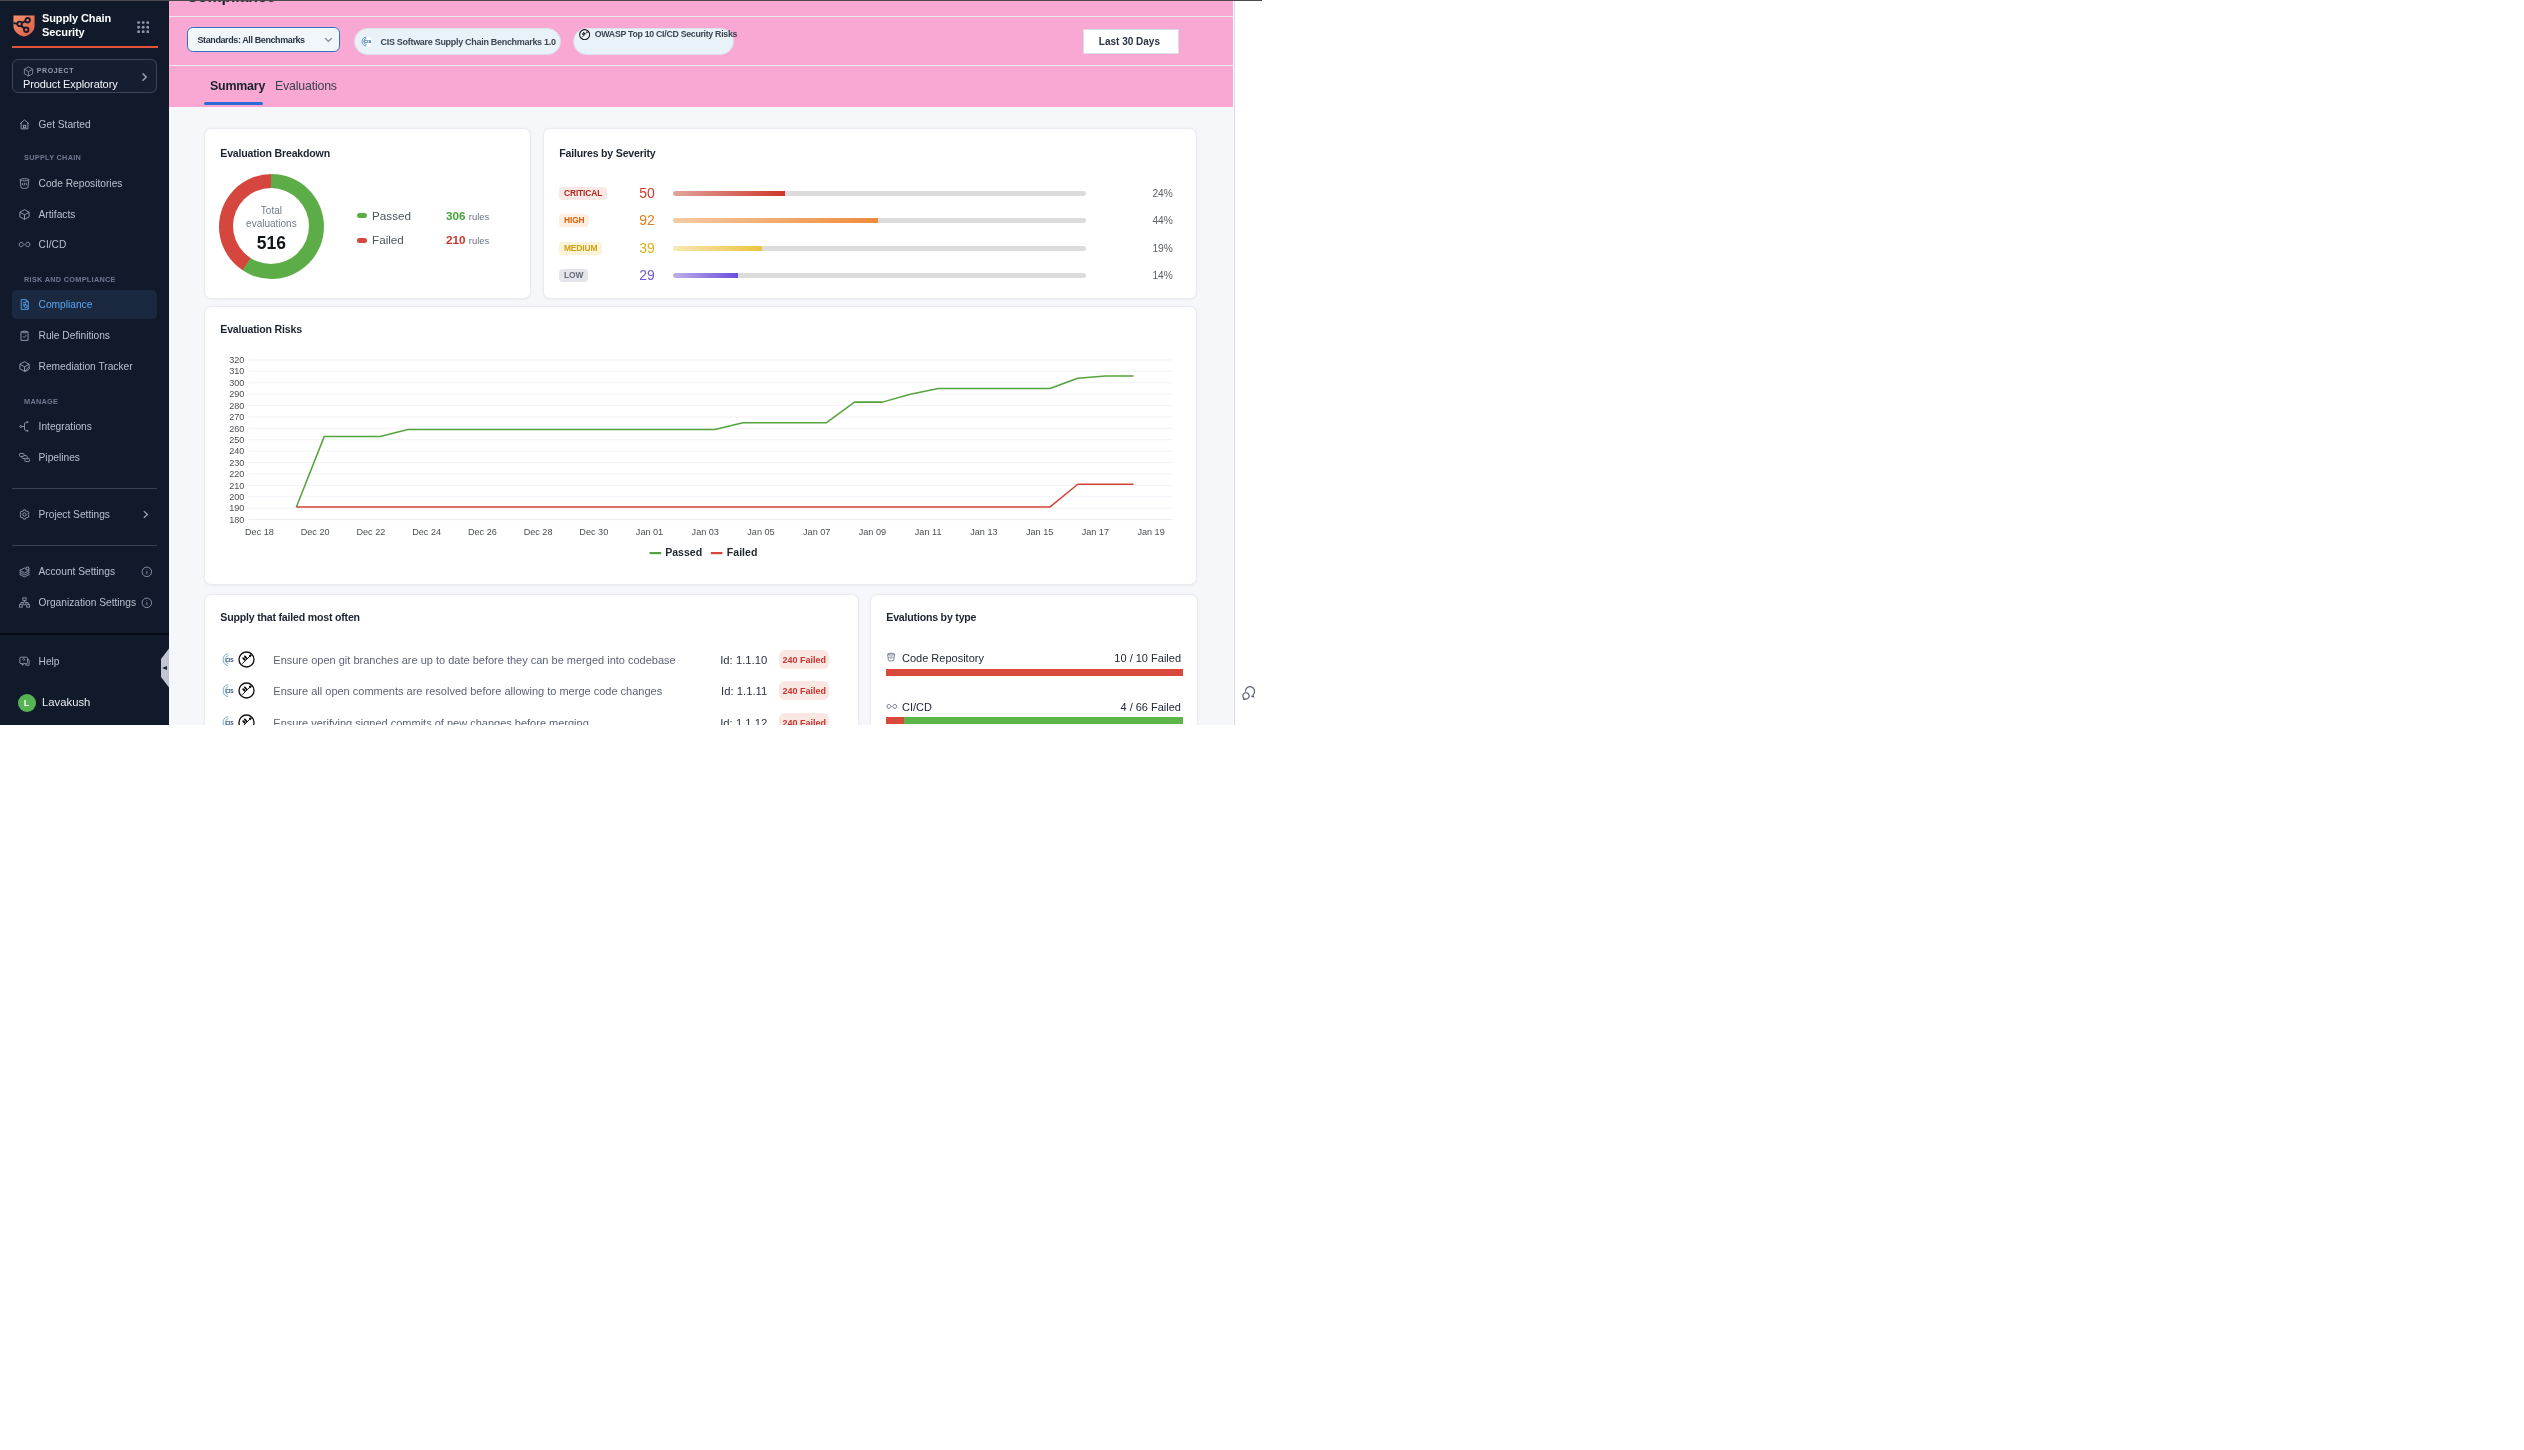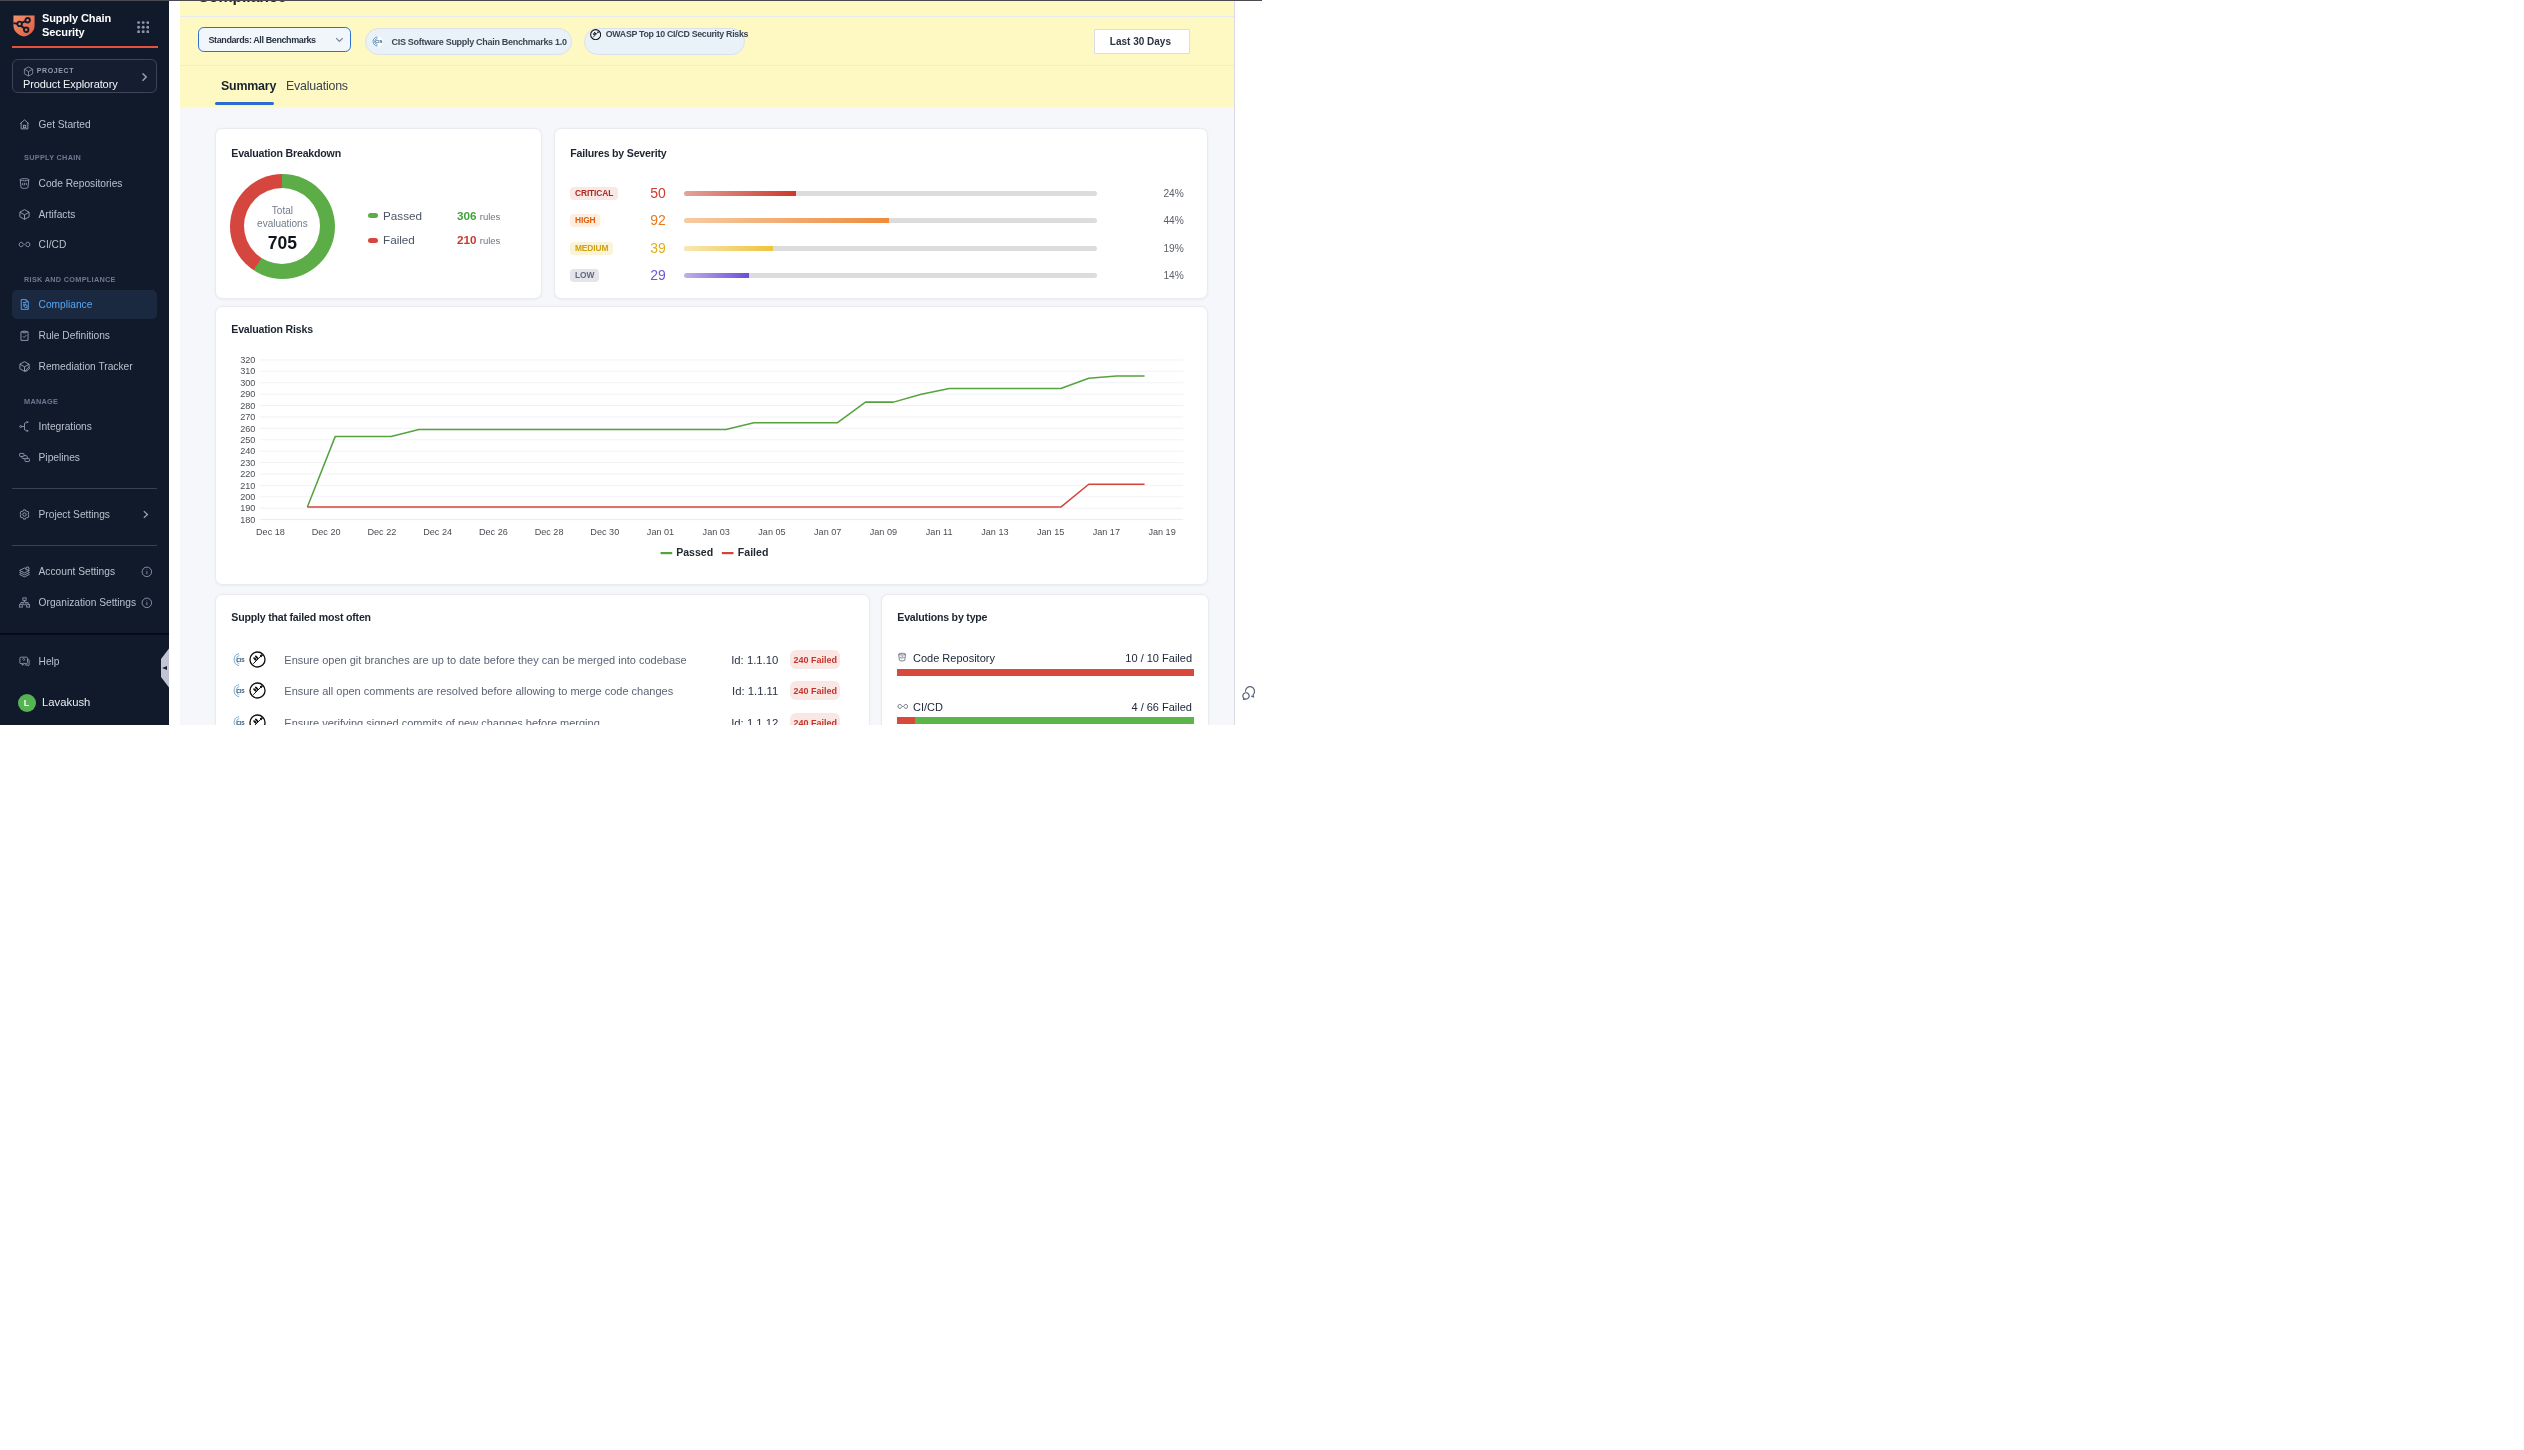--- a/index.html
+++ b/index.html
@@ -7,21 +7,21 @@
   body { font-family:"Liberation Sans", sans-serif; background:#fff; }
   #app { position:relative; width:1262px; height:725px; overflow:hidden; }
   .abs { position:absolute; }
   
   #side { position:absolute; left:0; top:0; width:169px; height:725px; background:#111a2b; }
   .navitem { position:absolute; left:11.7px; width:146px; height:29px; display:flex; align-items:center; color:#b9c0cc; font-size:10.2px; white-space:nowrap; }
   .navitem .ic { width:13px; height:13px; margin-left:6.6px; margin-right:7.3px; flex:0 0 13px; }
   .sechead { position:absolute; left:24px; color:#6f7890; font-size:7.3px; font-weight:700; letter-spacing:0.3px; }
   .sdiv { position:absolute; left:12.4px; width:145px; height:0.7px; background:#39404f; }
   
-  #main { position:absolute; left:180px; top:0; width:1064px; height:725px; background:#fef9c3; }
+  #main { position:absolute; left:169px; top:0; width:1064px; height:725px; background:#f9a8d4; }
   #gutter { position:absolute; left:1234px; top:0; width:29px; height:725px; background:#fff; border-left:0.7px solid #d9dce4; }
   #topstrip { position:absolute; left:0; top:0; width:1262px; height:0.9px; background:#4a4a50; z-index:50; }
   .hline { position:absolute; left:0; width:1064px; height:0.7px; background:#e8eaef; }
   .card { position:absolute; background:#fff; border:0.7px solid #e9ebf0; border-radius:7.3px; box-shadow:0 0.7px 2.2px rgba(25,39,62,0.05); }
   .ctitle { position:absolute; font-size:10.6px; font-weight:700; color:#1b2430; letter-spacing:-0.2px; }
   .grayp { position:absolute; left:0; top:107px; width:1064px; height:618px; background:#f5f7fa; }
   .sevrow { position:absolute; left:15.3px; width:623px; height:12.4px; display:flex; align-items:center; }
   .sbadge { display:inline-flex; align-items:center; justify-content:center; height:12.8px; border-radius:3.7px; font-size:8.4px; font-weight:700; padding:0 4.7px; letter-spacing:-0.1px; }
   .scount { position:absolute; left:80px; font-size:14px; font-weight:400; }
   .strack { position:absolute; left:114px; width:413px; height:4.7px; border-radius:2.9px; background:#dcdcdc; overflow:hidden; }
@@ -245,21 +245,21 @@
 
     <div class="abs" style="left:41px;top:79px;font-size:12.4px;font-weight:700;color:#18212e;letter-spacing:-0.2px">Summary</div>
     <div class="abs" style="left:106px;top:79px;font-size:12.4px;color:#3a4250;letter-spacing:-0.2px">Evaluations</div>
     <div class="abs" style="left:35px;top:102px;width:59px;height:2.6px;background:#2b6cd4;border-radius:1.5px"></div>
 
     <div class="card" style="left:35px;top:128px;width:327px;height:171px">
       <div class="ctitle" style="left:15.3px;top:17.5px">Evaluation Breakdown</div>
       <div class="abs" style="left:14px;top:45px;width:105px;height:105px;border-radius:50%;background:conic-gradient(#5cad47 0deg 213.5deg,#d5473e 213.5deg 360deg)">
         <div class="abs" style="left:14.4px;top:14.4px;width:76px;height:76px;border-radius:50%;background:#fff;display:flex;flex-direction:column;align-items:center;justify-content:center;padding-top:6.6px">
           <div style="font-size:10px;color:#717b8a;line-height:12.8px;text-align:center">Total<br>evaluations</div>
-          <div style="font-size:17.5px;font-weight:700;color:#10151c;margin-top:2.2px">705</div>
+          <div style="font-size:17.5px;font-weight:700;color:#10151c;margin-top:2.2px">516</div>
         </div>
       </div>
       <div class="abs" style="left:152px;top:84px;width:9.5px;height:5.1px;border-radius:2.9px;background:#5cad47"></div>
       <div class="abs" style="left:167px;top:80px;font-size:11.7px;color:#4c5565">Passed</div>
       <div class="abs" style="left:241px;top:80px;font-size:11.7px;font-weight:700;color:#44a13a">306 <span style="font-size:9.5px;font-weight:400;color:#6b7484">rules</span></div>
       <div class="abs" style="left:152px;top:109px;width:9.5px;height:5.1px;border-radius:2.9px;background:#d5473e"></div>
       <div class="abs" style="left:167px;top:104px;font-size:11.7px;color:#4c5565">Failed</div>
       <div class="abs" style="left:241px;top:104px;font-size:11.7px;font-weight:700;color:#c9382e">210 <span style="font-size:9.5px;font-weight:400;color:#6b7484">rules</span></div>
     </div>
 

